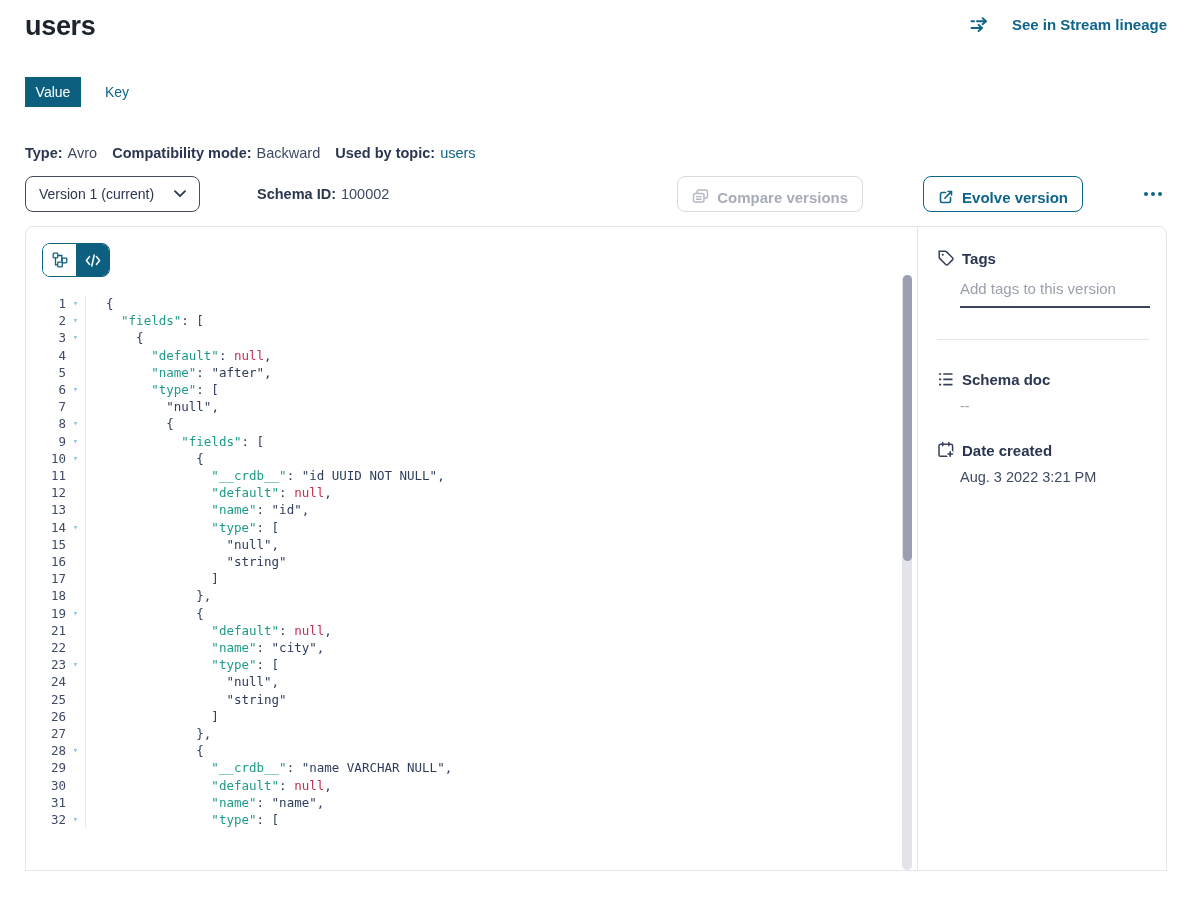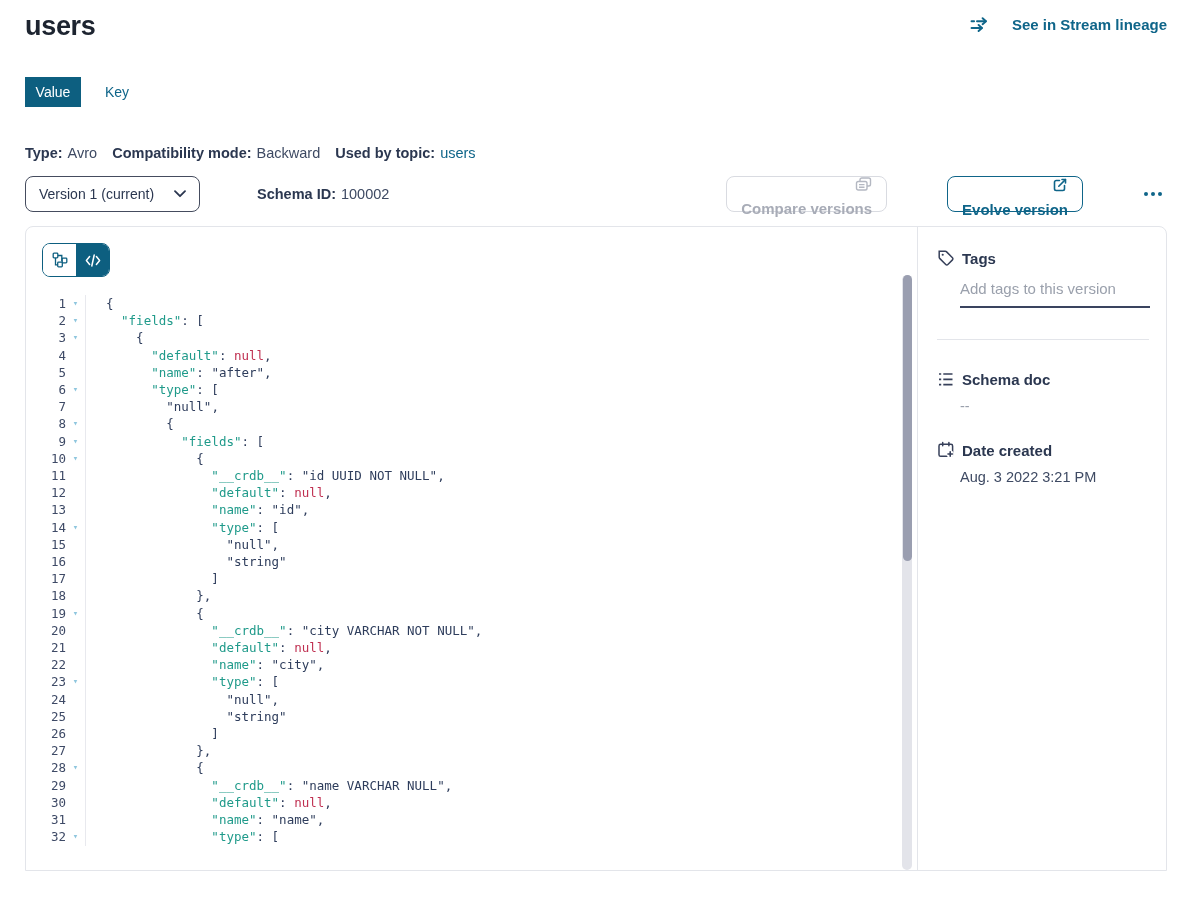--- a/index.html
+++ b/index.html
@@ -53,22 +53,22 @@
   .meta-value{ color:var(--navy-700); }
   .meta-link{ color:var(--accent); cursor:pointer; }
 
   
   .version-row{ margin-top:15px; display:flex; align-items:center;gap:44px; }
   .select{ width:175px; height:36px; border:1px solid #454c5e; border-radius:8px;
     display:flex; align-items:center; justify-content:space-between; padding:0 13px;
     font-size:14px; color:var(--navy-800); cursor:pointer; background:#fff; }
   .schema-id{ margin-left:13px; font-size:14.5px; display:flex; gap:5px; }
   .spacer{ flex:1; }
-  .btn{ height:36px; border-radius:8px; display:flex; align-items:flex-end; gap:8px;
-    padding:0 14px; font-size:15px; font-weight:600; font-family:inherit; background:#fff;flex-direction:column; }
+  .btn{ height:36px; border-radius:8px; display:flex; align-items:flex-start; gap:8px;
+    padding:12px 14px; font-size:15px; font-weight:600; font-family:inherit; background:#fff; }
   .btn-disabled{ border:1px solid var(--disabled-border); color:var(--disabled-text); cursor:default; }
   .btn-outline{ border:1px solid var(--accent); color:var(--accent); cursor:pointer; margin-left:16px; }
   .kebab{ margin-left:12px; padding:6px 5px; display:flex; gap:3px; cursor:pointer; background:none; border:none; }
   .kebab i{ width:4px; height:4px; border-radius:50%; background:var(--accent); display:block; }
 
   
   .panel{ position:relative; margin-top:14px; width:1142px; height:645px;
     border:1px solid var(--border); border-radius:8px 8px 0 0; background:#fff; }
   .editor{ position:absolute; top:0; bottom:0; left:0; right:249px; overflow:hidden; }
   .editor-toolbar{ position:absolute; top:16px; left:16px; display:flex;
@@ -227,21 +227,20 @@
           <div class="code-line"><span class="ln">10</span><span class="fold">▾</span><span class="code">            <span class="tok-p">{</span></span></div>
           <div class="code-line"><span class="ln">11</span><span class="fold"></span><span class="code">              <span class="tok-k">"__crdb__"</span><span class="tok-p">: </span><span class="tok-v">"id UUID NOT NULL"</span><span class="tok-p">,</span></span></div>
           <div class="code-line"><span class="ln">12</span><span class="fold"></span><span class="code">              <span class="tok-k">"default"</span><span class="tok-p">: </span><span class="tok-x">null</span><span class="tok-p">,</span></span></div>
           <div class="code-line"><span class="ln">13</span><span class="fold"></span><span class="code">              <span class="tok-k">"name"</span><span class="tok-p">: </span><span class="tok-v">"id"</span><span class="tok-p">,</span></span></div>
           <div class="code-line"><span class="ln">14</span><span class="fold">▾</span><span class="code">              <span class="tok-k">"type"</span><span class="tok-p">: [</span></span></div>
           <div class="code-line"><span class="ln">15</span><span class="fold"></span><span class="code">                <span class="tok-v">"null"</span><span class="tok-p">,</span></span></div>
           <div class="code-line"><span class="ln">16</span><span class="fold"></span><span class="code">                <span class="tok-v">"string"</span></span></div>
           <div class="code-line"><span class="ln">17</span><span class="fold"></span><span class="code">              <span class="tok-p">]</span></span></div>
           <div class="code-line"><span class="ln">18</span><span class="fold"></span><span class="code">            <span class="tok-p">},</span></span></div>
           <div class="code-line"><span class="ln">19</span><span class="fold">▾</span><span class="code">            <span class="tok-p">{</span></span></div>
-          <div class="code-line"><span class="ln">20</span><span class="fold"></span><span class="code">              <span class="tok-k">"__crdb__"</span><span class="tok-p">: </span><span class="tok-v">"city VARCHAR NOT NULL"</span><span class="tok-p">,</span></span></div>
           <div class="code-line"><span class="ln">21</span><span class="fold"></span><span class="code">              <span class="tok-k">"default"</span><span class="tok-p">: </span><span class="tok-x">null</span><span class="tok-p">,</span></span></div>
           <div class="code-line"><span class="ln">22</span><span class="fold"></span><span class="code">              <span class="tok-k">"name"</span><span class="tok-p">: </span><span class="tok-v">"city"</span><span class="tok-p">,</span></span></div>
           <div class="code-line"><span class="ln">23</span><span class="fold">▾</span><span class="code">              <span class="tok-k">"type"</span><span class="tok-p">: [</span></span></div>
           <div class="code-line"><span class="ln">24</span><span class="fold"></span><span class="code">                <span class="tok-v">"null"</span><span class="tok-p">,</span></span></div>
           <div class="code-line"><span class="ln">25</span><span class="fold"></span><span class="code">                <span class="tok-v">"string"</span></span></div>
           <div class="code-line"><span class="ln">26</span><span class="fold"></span><span class="code">              <span class="tok-p">]</span></span></div>
           <div class="code-line"><span class="ln">27</span><span class="fold"></span><span class="code">            <span class="tok-p">},</span></span></div>
           <div class="code-line"><span class="ln">28</span><span class="fold">▾</span><span class="code">            <span class="tok-p">{</span></span></div>
           <div class="code-line"><span class="ln">29</span><span class="fold"></span><span class="code">              <span class="tok-k">"__crdb__"</span><span class="tok-p">: </span><span class="tok-v">"name VARCHAR NULL"</span><span class="tok-p">,</span></span></div>
           <div class="code-line"><span class="ln">30</span><span class="fold"></span><span class="code">              <span class="tok-k">"default"</span><span class="tok-p">: </span><span class="tok-x">null</span><span class="tok-p">,</span></span></div>

